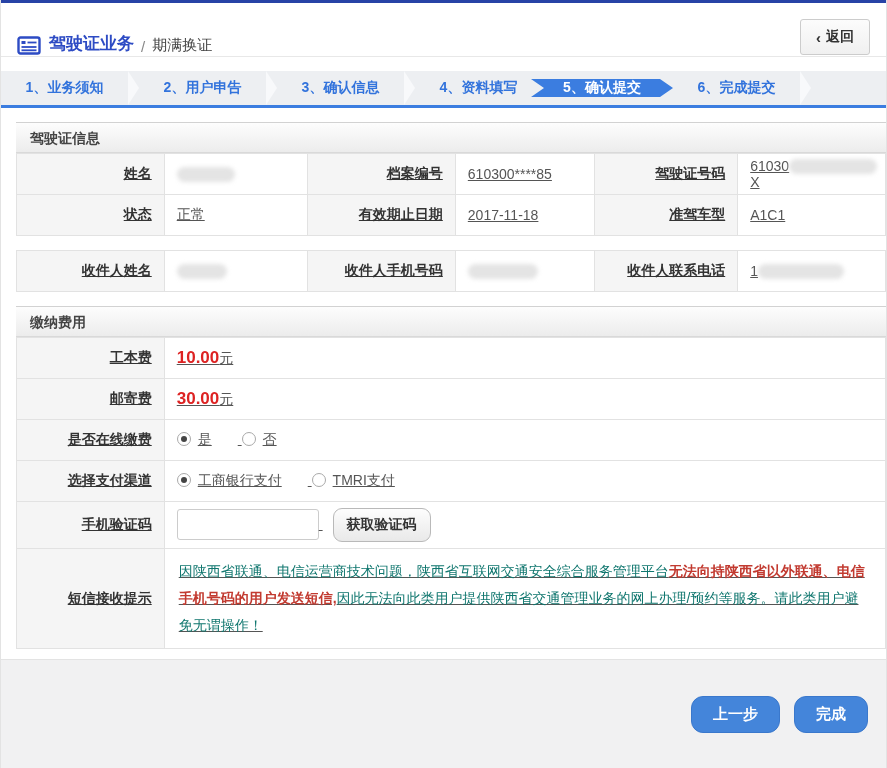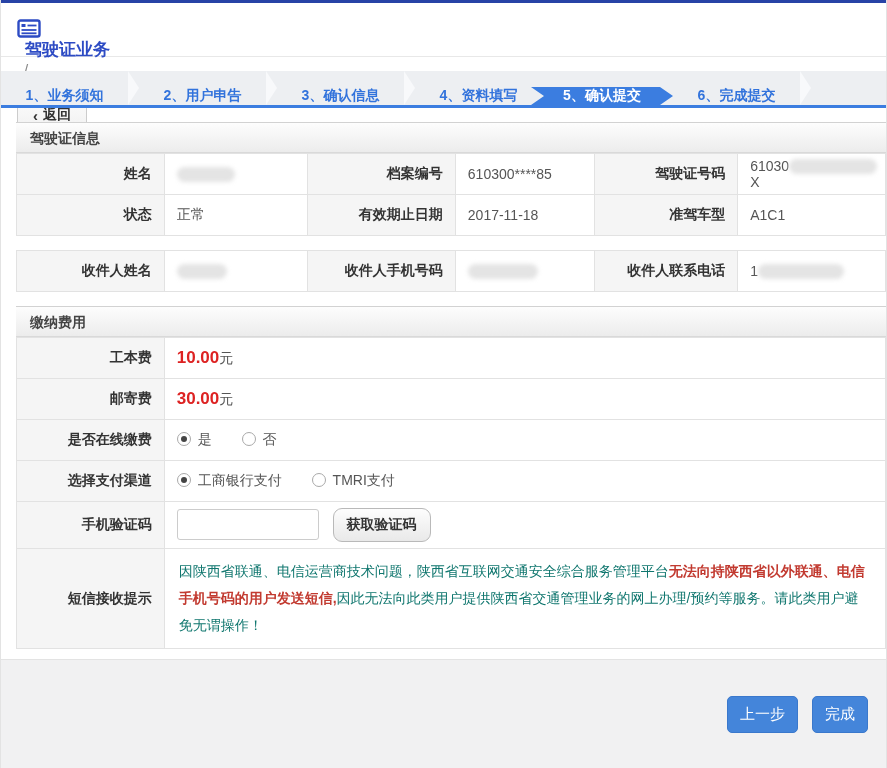--- a/index.html
+++ b/index.html
@@ -2,62 +2,62 @@
 <html><head>
 <meta charset="utf-8">
 <style>
   * { margin:0; padding:0; box-sizing:border-box; }
   html,body { width:887px; }
   body { font-family:"Liberation Sans","DejaVu Sans",sans-serif; background:#fff; }
   .page { width:887px; min-height:768px; border-left:1px solid #e3e3e3; border-right:1px solid #e3e3e3; background:#fff; display:flex; flex-direction:column; }
   .topbar { height:3px; background:#2843a6; }
 
   
-  .header { height:54px; display:flex; align-items:flex-start; padding:16px 16px; border-bottom:1px solid #e8e8e8;flex-direction:column; }
+  .header { height:54px; display:flex; align-items:flex-end; padding:1px 16px; border-bottom:1px solid #e8e8e8; }
   .biz-icon { width:24px; height:19px; flex:0 0 auto; }
   .header-title { margin-left:8px; font-size:17px; font-weight:bold; color:#2d4bc4; }
   .header-sep { margin:0 7px; font-size:15px; color:#888; }
   .header-sub { font-size:15px; color:#444; }
   .spacer { flex:1; }
   .back-btn { display:inline-flex; align-items:center; gap:5px; padding:8px 15px; background:linear-gradient(#fcfcfc,#f0f0f0); border:1px solid #ccc; border-radius:3px; font-size:14px; font-weight:bold; color:#333; cursor:pointer; }
   .back-arrow { font-size:15px; font-weight:bold; color:#333; }
 
   
-  .steps { margin-top:14px; height:37px; background:#edeff2; border-bottom:3px solid #3b7de0; display:flex; align-items:flex-end; }
+  .steps { margin-top:14px; height:37px; background:#edeff2; border-bottom:3px solid #3b7de0; display:flex; align-items:center; }
   .step { width:127px; display:flex; align-items:center; justify-content:center; font-size:14px; font-weight:bold; color:#3273dc; }
   .step-sep { width:0; height:0; border-top:17px solid transparent; border-bottom:17px solid transparent; border-left:11px solid #f8f9fb; }
   .step.active { width:142px; margin-left:-11px; background:#3b7de0; color:#fff;
     clip-path:polygon(0 0, calc(100% - 13px) 0, 100% 50%, calc(100% - 13px) 100%, 0 100%, 13px 50%); }
 
   
   .section { margin-top:14px;padding-left:15px; }
   .section-header { height:31px; line-height:30px; padding:0 14px; background:linear-gradient(#fdfdfd,#ececec); border-top:1px solid #d2d2d2; border-bottom:1px solid #d9d9d9; font-size:14px; font-weight:bold; color:#444; }
   table { width:100%; border-collapse:collapse; table-layout:fixed; }
-  td { border:1px solid #e2e2e2; height:41px; font-size:14px; }
+  td { border:1px solid #e2e2e2; height:41px; font-size:14px;text-decoration:underline; }
   td.lbl { background:#f5f5f5; text-align:right; padding-right:12px; color:#333; font-weight:bold; }
   td.val { background:#fff; padding-left:12px; color:#555; }
   .blur { display:inline-block; height:15px; border-radius:8px; background:#e4e4e4; filter:blur(2px); vertical-align:middle; }
 
   .price { color:#dd2222; font-weight:bold; font-size:17px; }
   .yuan { color:#555; font-size:14px; }
 
   .radio { display:inline-block; width:14px; height:14px; border-radius:50%; border:1px solid #a9a9a9; background:#fff; vertical-align:-2px; position:relative; margin-right:7px; }
   .radio.checked::after { content:""; position:absolute; left:3px; top:3px; width:6px; height:6px; border-radius:50%; background:#444; }
   .radio-label { color:#555; margin-right:26px; }
 
   .code-input { width:142px; height:31px; border:1px solid #ccc; border-radius:3px; padding:0 8px; font-size:14px; }
   .get-code-btn { margin-left:10px; padding:7px 13px; background:linear-gradient(#fdfdfd,#e9e9e9); border:1px solid #b9b9b9; border-radius:9px; font-size:14px; font-weight:bold; color:#333; cursor:pointer; }
 
   td.notice-cell { padding:9px 14px; line-height:27px; }
   .notice-normal { color:#0f766e; }
   .notice-strong { color:#c23a30; font-weight:bold; }
 
   
   .footer { margin-top:10px; background:#f1f1f2; border-top:1px solid #e3e3e3; height:58px; display:flex; justify-content:flex-end; align-items:center; gap:14px; padding-right:18px; flex:1; }
-  .blue-btn { padding:8px 12px; background:#4485da; border:1px solid #3a78cc; border-radius:5px; color:#fff; font-size:15px; font-weight:normal; cursor:pointer; }
+  .blue-btn { padding:8px 21px; background:#4485da; border:1px solid #3a78cc; border-radius:12px; color:#fff; font-size:15px; font-weight:bold; cursor:pointer; }
 </style>
 </head>
 <body>
 
 <div class="page">
   <div class="topbar"></div>
 
   <div class="header">
     <svg class="biz-icon" viewBox="0 0 24 19">
       <rect x="1.5" y="1.5" width="21" height="16" rx="2" fill="#ffffff" stroke="#2d4bc4" stroke-width="2.4"></rect>

